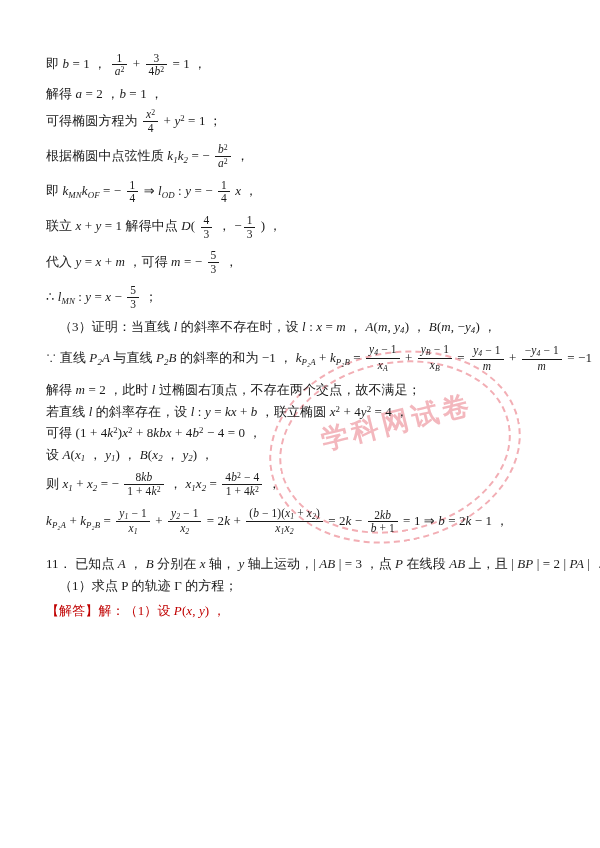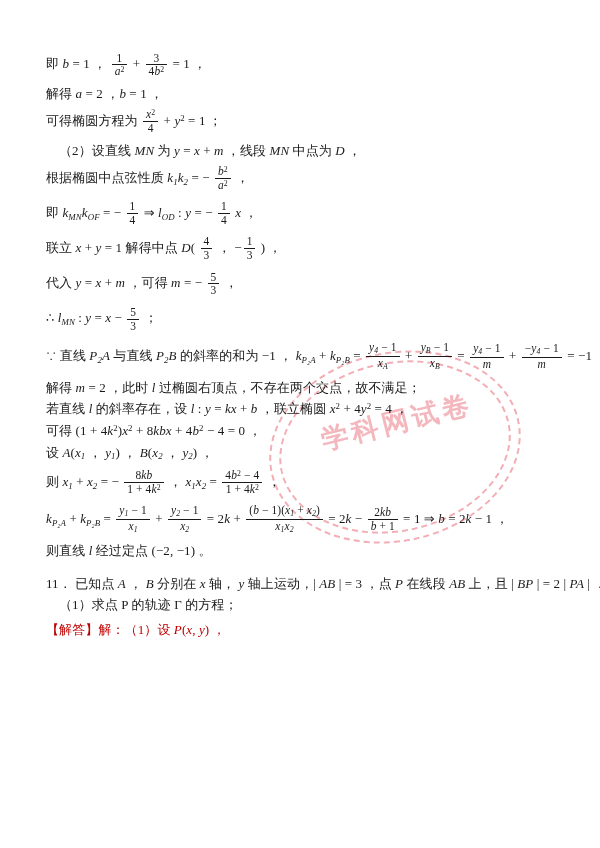--- a/index.html
+++ b/index.html
@@ -144,23 +144,20 @@
     <div class="line">
       解得 <span class="mi">a</span> = <span class="mn">2</span> ，<span class="mi">b</span> = <span class="mn">1</span> ，
     </div>
 
     <div class="line">
       可得椭圆方程为
       <span class="frac"><span class="num"><span class="mi">x</span><sup>2</sup></span><span class="den"><span class="mn">4</span></span></span>
       + <span class="mi">y</span><sup>2</sup> = <span class="mn">1</span> ；
     </div>
 
-    <div class="line indent2">
-      （2）设直线 <span class="mi">MN</span> 为 <span class="mi">y</span> = <span class="mi">x</span> + <span class="mi">m</span> ，线段 <span class="mi">MN</span> 中点为 <span class="mi">D</span> ，
-    </div>
 
     <div class="line">
       根据椭圆中点弦性质 <span class="mi">k</span><sub>1</sub><span class="mi">k</span><sub>2</sub> = −
       <span class="frac"><span class="num"><span class="mi">b</span><sup>2</sup></span><span class="den"><span class="mi">a</span><sup>2</sup></span></span> ，
     </div>
 
     <div class="line">
       即 <span class="mi">k</span><sub>MN</sub><span class="mi">k</span><sub>OF</sub> = −
       <span class="frac"><span class="num"><span class="mn">1</span></span><span class="den"><span class="mn">4</span></span></span>
       ⇒ <span class="mi">l</span><sub>OD</sub> : <span class="mi">y</span> = −
@@ -177,20 +174,25 @@
     <div class="line">
       代入 <span class="mi">y</span> = <span class="mi">x</span> + <span class="mi">m</span> ，可得 <span class="mi">m</span> = −
       <span class="frac"><span class="num"><span class="mn">5</span></span><span class="den"><span class="mn">3</span></span></span> ，
     </div>
 
     <div class="line">
       ∴ <span class="mi">l</span><sub>MN</sub> : <span class="mi">y</span> = <span class="mi">x</span> −
       <span class="frac"><span class="num"><span class="mn">5</span></span><span class="den"><span class="mn">3</span></span></span> ；
     </div>
 
+    <div class="line indent2">
+      （3）证明：当直线 <span class="mi">l</span> 的斜率不存在时，设 <span class="mi">l</span> : <span class="mi">x</span> = <span class="mi">m</span> ，
+      <span class="mi">A</span>(<span class="mi">m</span>, <span class="mi">y</span><sub>4</sub>) ，
+      <span class="mi">B</span>(<span class="mi">m</span>, −<span class="mi">y</span><sub>4</sub>) ，
+    </div>
 
     <div class="line">
       ∵ 直线 <span class="mi">P</span><sub>2</sub><span class="mi">A</span> 与直线 <span class="mi">P</span><sub>2</sub><span class="mi">B</span> 的斜率的和为 −1 ，
       <span class="mi">k</span><sub>P₂A</sub> + <span class="mi">k</span><sub>P₂B</sub> =
       <span class="frac"><span class="num"><span class="mi">y</span><sub>4</sub> − <span class="mn">1</span></span><span class="den"><span class="mi">x</span><sub>A</sub></span></span> +
       <span class="frac"><span class="num"><span class="mi">y</span><sub>B</sub> − <span class="mn">1</span></span><span class="den"><span class="mi">x</span><sub>B</sub></span></span> =
       <span class="frac"><span class="num"><span class="mi">y</span><sub>4</sub> − <span class="mn">1</span></span><span class="den"><span class="mi">m</span></span></span> +
       <span class="frac"><span class="num">−<span class="mi">y</span><sub>4</sub> − <span class="mn">1</span></span><span class="den"><span class="mi">m</span></span></span>
       = −<span class="mn">1</span> ，
     </div>
@@ -224,23 +226,20 @@
       <span class="frac"><span class="num"><span class="mi">y</span><sub>1</sub> − <span class="mn">1</span></span><span class="den"><span class="mi">x</span><sub>1</sub></span></span> +
       <span class="frac"><span class="num"><span class="mi">y</span><sub>2</sub> − <span class="mn">1</span></span><span class="den"><span class="mi">x</span><sub>2</sub></span></span> =
       <span class="mn">2</span><span class="mi">k</span> +
       <span class="frac"><span class="num">(<span class="mi">b</span> − <span class="mn">1</span>)(<span class="mi">x</span><sub>1</sub> + <span class="mi">x</span><sub>2</sub>)</span><span class="den"><span class="mi">x</span><sub>1</sub><span class="mi">x</span><sub>2</sub></span></span> =
       <span class="mn">2</span><span class="mi">k</span> −
       <span class="frac"><span class="num"><span class="mn">2</span><span class="mi">kb</span></span><span class="den"><span class="mi">b</span> + <span class="mn">1</span></span></span>
       = <span class="mn">1</span> ⇒ <span class="mi">b</span> = <span class="mn">2</span><span class="mi">k</span> − <span class="mn">1</span> ，
     </div>
 
 
-    <div class="line">
-      则直线 <span class="mi">l</span> 经过定点 (−<span class="mn">2</span>, −<span class="mn">1</span>) 。
-    </div>
 
     <div class="spacer-md"></div>
 
     <div class="line q11">
       <span>11．</span>
       <span>已知点 <span class="mi">A</span> ， <span class="mi">B</span> 分别在 <span class="mi">x</span> 轴， <span class="mi">y</span> 轴上运动，| <span class="mi">AB</span> | = <span class="mn">3</span> ，点 <span class="mi">P</span> 在线段 <span class="mi">AB</span> 上，且 | <span class="mi">BP</span> | = <span class="mn">2</span> | <span class="mi">PA</span> | ．</span>
     </div>
 
     <div class="line indent2">（1）求点 P 的轨迹 Γ 的方程；</div>
 

